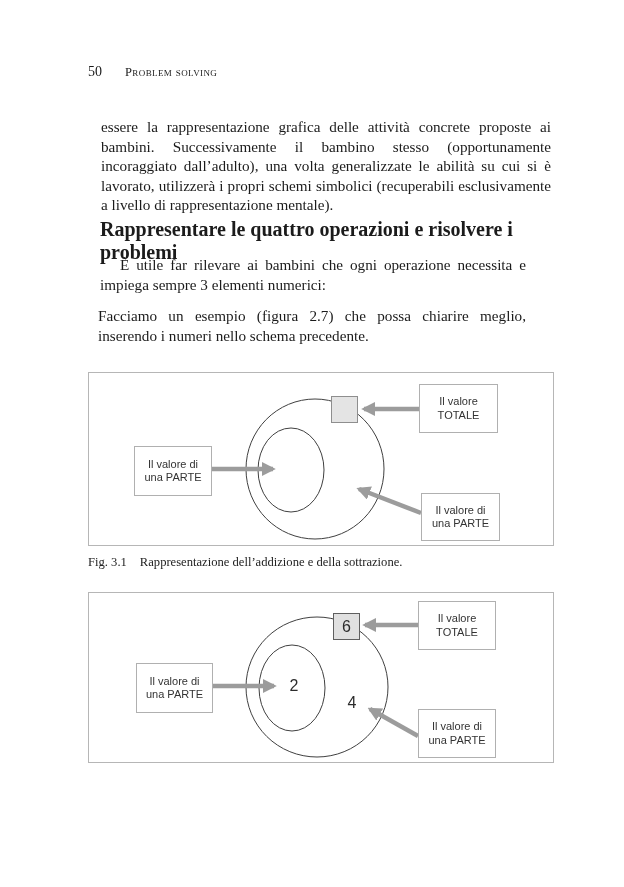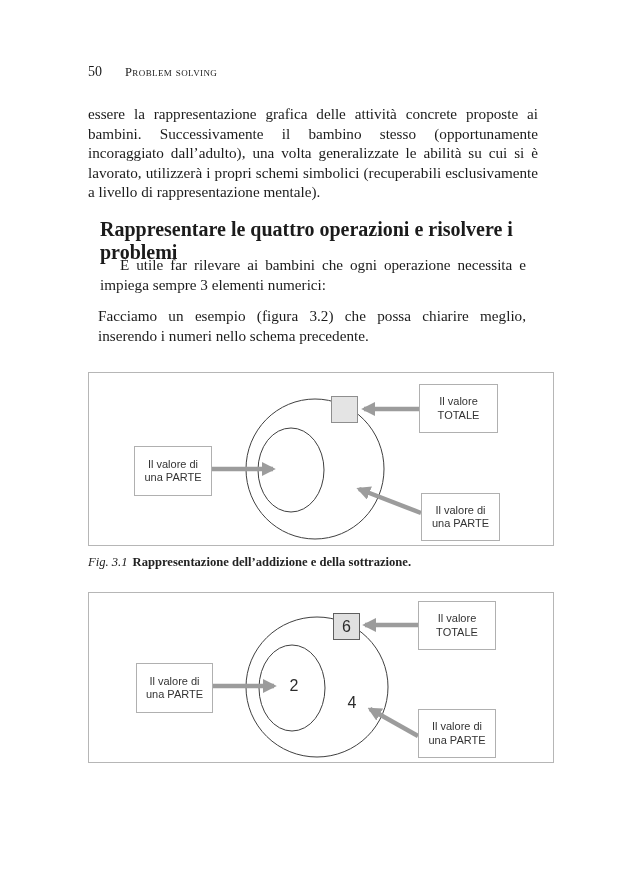--- a/index.html
+++ b/index.html
@@ -5,21 +5,21 @@
   html,body{margin:0;padding:0;background:#ffffff;}
   .page{
     position:relative;width:624px;height:769px;background:#ffffff;
     font-family:"Liberation Serif", serif;color:#1b1b1b;overflow:hidden;
   }
   
   .running-header{position:absolute;left:88px;top:62px;width:450px;}
   .pagenum{font-size:14px;color:#1b1b1b;}
   .runhead{font-variant:small-caps;font-size:12.5px;letter-spacing:.4px;margin-left:23px;color:#1b1b1b;}
   
-  .bodytext{font-size:15.2px;line-height:19.6px;text-align:justify;margin:0;}
+  .bodytext{font-size:15.2px;line-height:19.6px;text-align:justify;margin:13px;}
   .para1{position:absolute;left:88px;top:104px;width:450px;}
   .heading{position:absolute;left:88px;top:206px;width:450px;font-size:20px;font-weight:bold;margin:12px;}
   .flow{position:absolute;left:88px;top:243px;width:450px;}
   .flow p{margin:12px;}
   .indent-first{text-indent:20px;}
   .bullet-p{padding-left:10px;text-indent:-10px;}
   .cont-p{margin-left:10px !important;}
   
   .fig-frame{position:absolute;left:88px;width:450px;border:1px solid #b6b6b6;background:#ffffff;padding-left:14px;}
   .fig1{top:372px;height:172px;}
@@ -38,40 +38,40 @@
   .sqr1{left:242px;top:23px;width:25px;height:25px;background:#e4e4e4;border:1px solid #8e8e8e;}
   .sqr2{left:244px;top:20px;width:25px;height:25px;background:#e0e0e0;border:1px solid #5f5f5f;}
   .num{
     position:absolute;font-family:"Liberation Sans", sans-serif;font-size:16px;color:#2c2c2c;
     transform:translate(-50%,-50%);
   }
   
   .caption{position:absolute;left:88px;width:450px;font-size:12.6px;color:#222222;margin:0;}
   .cap1{top:555px;}
   .cap2{top:769px;}
-  .caption .caplabel{font-style:italic;}
-  .caption .captext{margin-left:5px;font-weight:bold;}
+  .caption .caplabel{}
+  .caption .captext{margin-left:13px;}
   i{font-style:italic;}
 </style>
 </head>
 <body>
 
 <div class="page">
 
   <div class="running-header">
     <span class="pagenum">50</span><span class="runhead">Problem solving</span>
   </div>
 
   <p class="bodytext para1">essere la rappresentazione grafica delle attività concrete proposte ai bambini. Successivamente il bambino stesso (opportunamente incoraggiato dall’adulto), una volta generalizzate le abilità su cui si è lavorato, utilizzerà i propri schemi simbolici (recuperabili esclusivamente a livello di rappresentazione mentale).</p>
 
   <h2 class="heading">Rappresentare le quattro operazioni e risolvere i problemi</h2>
 
   <div class="flow">
     <p class="bodytext indent-first">È utile far rilevare ai bambini che ogni operazione necessita e impiega sempre 3 elementi numerici:</p>
-    <p class="bodytext cont-p">Facciamo un esempio (figura 3.2) che possa chiarire meglio, inserendo i numeri nello schema precedente.</p>
+    <p class="bodytext cont-p">Facciamo un esempio (figura 2.7) che possa chiarire meglio, inserendo i numeri nello schema precedente.</p>
   </div>
 
   <div class="fig-frame fig1">
     <svg width="450" height="172" viewBox="0 0 450 172">
       <defs>
         <marker id="ah1" viewBox="0 0 10 10" refX="8" refY="5" markerWidth="3.1" markerHeight="3.1" orient="auto-start-reverse">
           <path d="M0,0 L10,5 L0,10 z" fill="#9c9c9c"></path>
         </marker>
       </defs>
       <ellipse cx="226" cy="96" rx="69" ry="70" fill="none" stroke="#404040" stroke-width="1"></ellipse>

